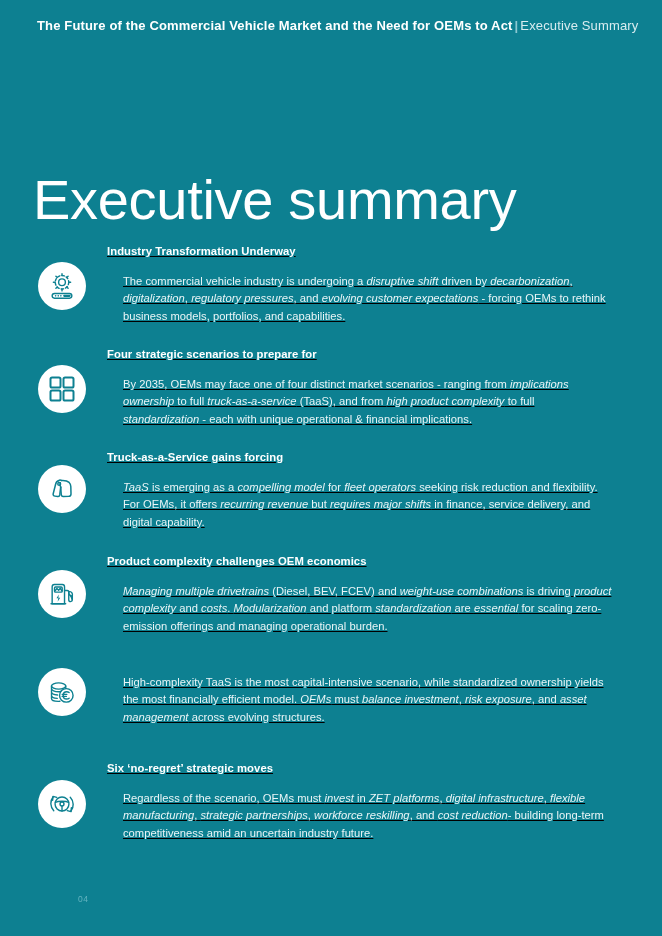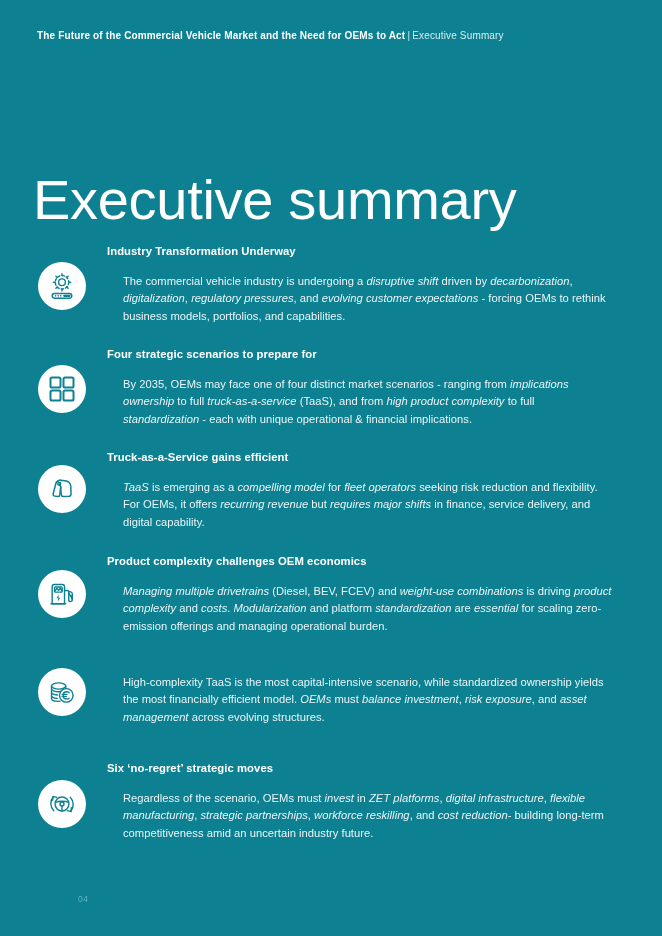--- a/index.html
+++ b/index.html
@@ -12,24 +12,24 @@
     background: #0d8091;
     font-family: "Liberation Sans", sans-serif;
     overflow: hidden;
     position: relative;
     -webkit-font-smoothing: antialiased;
   }
 
   
   .page-header {
     position: absolute;
-    top: 30px;
+    top: 18px;
     left: 37px;
     right: 37px;
-    font-size: 10px;
+    font-size: 13px;
     letter-spacing: 0.15px;
     white-space: nowrap;
     color: #ffffff;
   }
   .page-header .doc-title {
     font-weight: bold;
   }
   .page-header .sep {
     color: #8cc8d2;
     font-weight: bold;
@@ -76,20 +76,21 @@
     justify-content: center;
     box-sizing: border-box;
   }
   .summary-item .icon-badge svg {
     display: block;
   }
   .summary-body {
     position: absolute;
     left: 107px;
     width: 522px;
+    text-decoration: underline;
   }
   .item-heading {
     font-size: 11.3px;
     font-weight: bold;
     color: #ffffff;
     margin: 0 0 7px 0;
     letter-spacing: 0.05px;
   }
   .item-heading.tight {
     margin-bottom: 9px;
@@ -176,21 +177,21 @@
                C24.8,10.1 25.3,11.6 25.4,13.4 L25.6,21.2
                C25.6,22.8 24.8,23.7 23.2,23.8 L17.6,24.0
                C16.2,24.1 15.3,23.3 15.2,21.9 L14.6,14.0"></path>
       <path d="M12.2,7.2 C13.0,6.4 14.6,6.2 15.6,7.0"></path>
       <path d="M14.6,14.0 C13.8,12.6 13.6,10.8 14.2,9.4"></path>
       <circle cx="13.0" cy="10.6" r="1.5"></circle>
     </svg>
         </span>
       </div>
       <div class="summary-body">
-        <div class="item-heading">Truck-as-a-Service gains efficient</div>
+        <div class="item-heading">Truck-as-a-Service gains forcing</div>
         <p class="item-text"><em>TaaS</em><span> is emerging as a </span><em>compelling model</em><span> for </span><em>fleet operators</em><span> seeking risk reduction and flexibility. For OEMs, it offers </span><em>recurring revenue</em><span> but </span><em>requires major shifts</em><span> in finance, service delivery, and digital capability.</span></p>
       </div>
     </div>
     <div class="summary-item" style="top: 310px;">
       <div class="icon-badge" style="top: 15px;">
         <span>
     <svg width="30" height="30" viewBox="0 0 32 32" fill="none" stroke="#0d8091" stroke-width="1.5" stroke-linecap="round" stroke-linejoin="round">
       <path d="M5.5,8.2 C5.5,6.8 6.4,5.8 7.8,5.8 L16.4,5.8 C17.8,5.8 18.7,6.8 18.7,8.2
                L18.7,26.4 L5.5,26.4 Z"></path>
       <rect x="8.0" y="8.6" width="8.2" height="5.4" rx="1"></rect>

